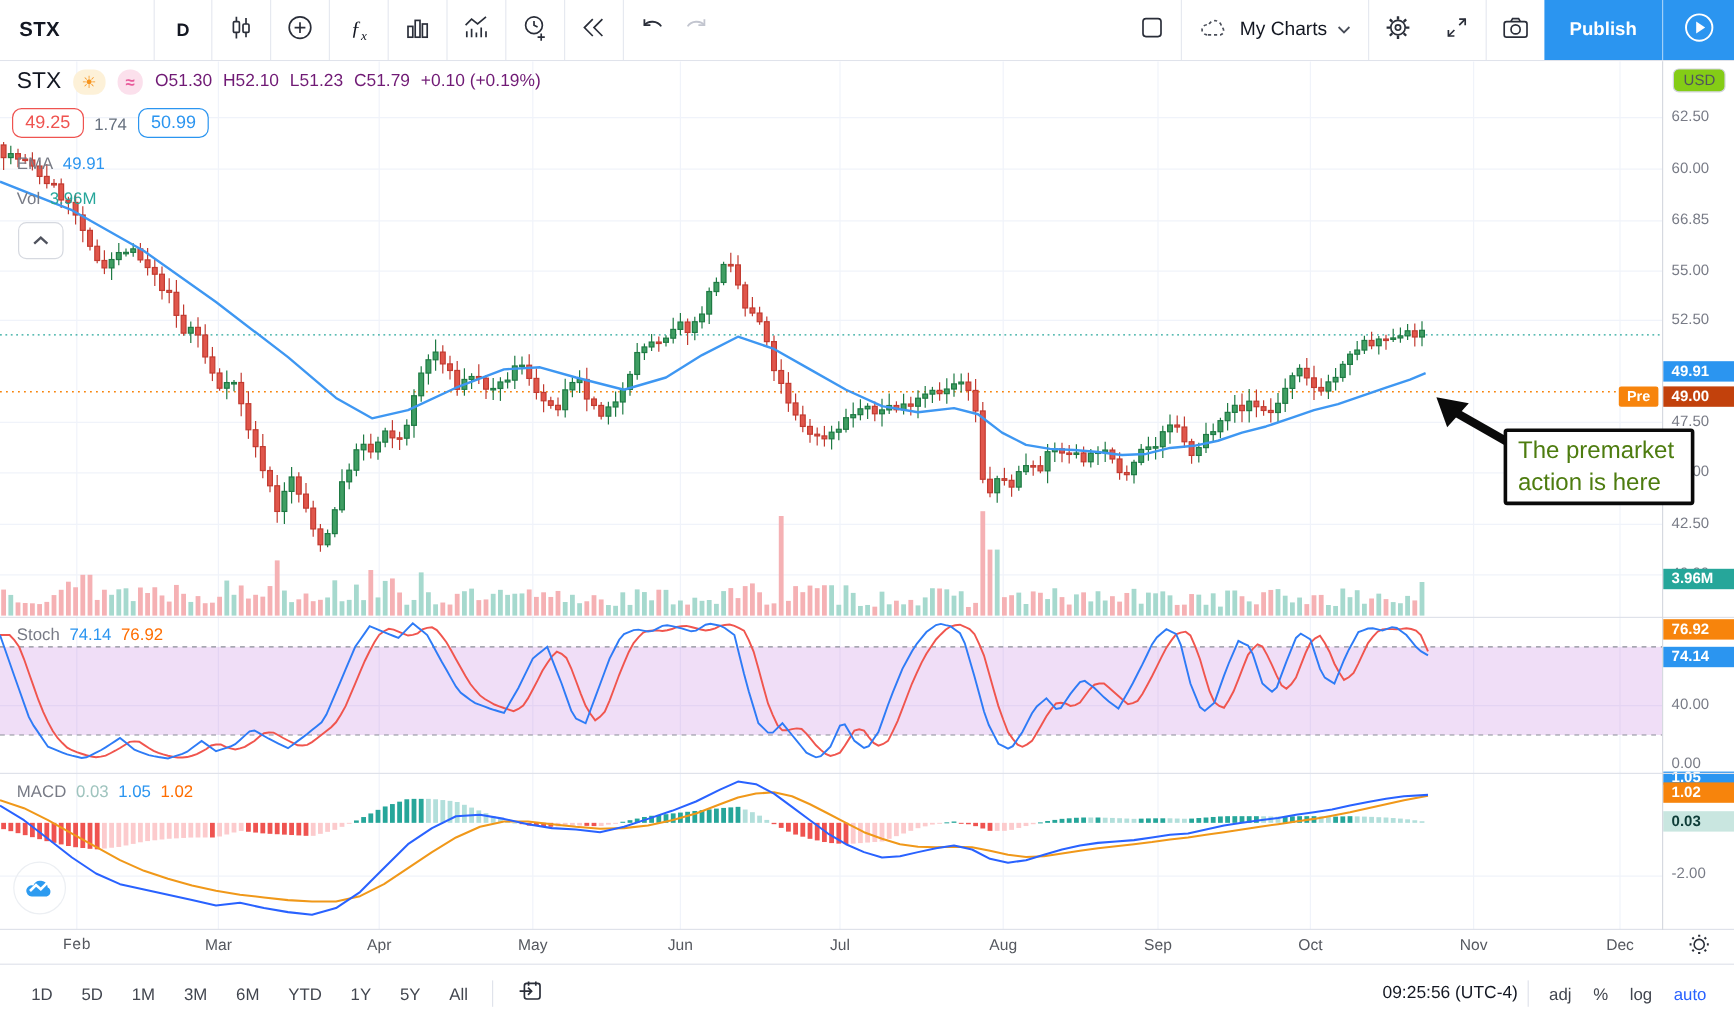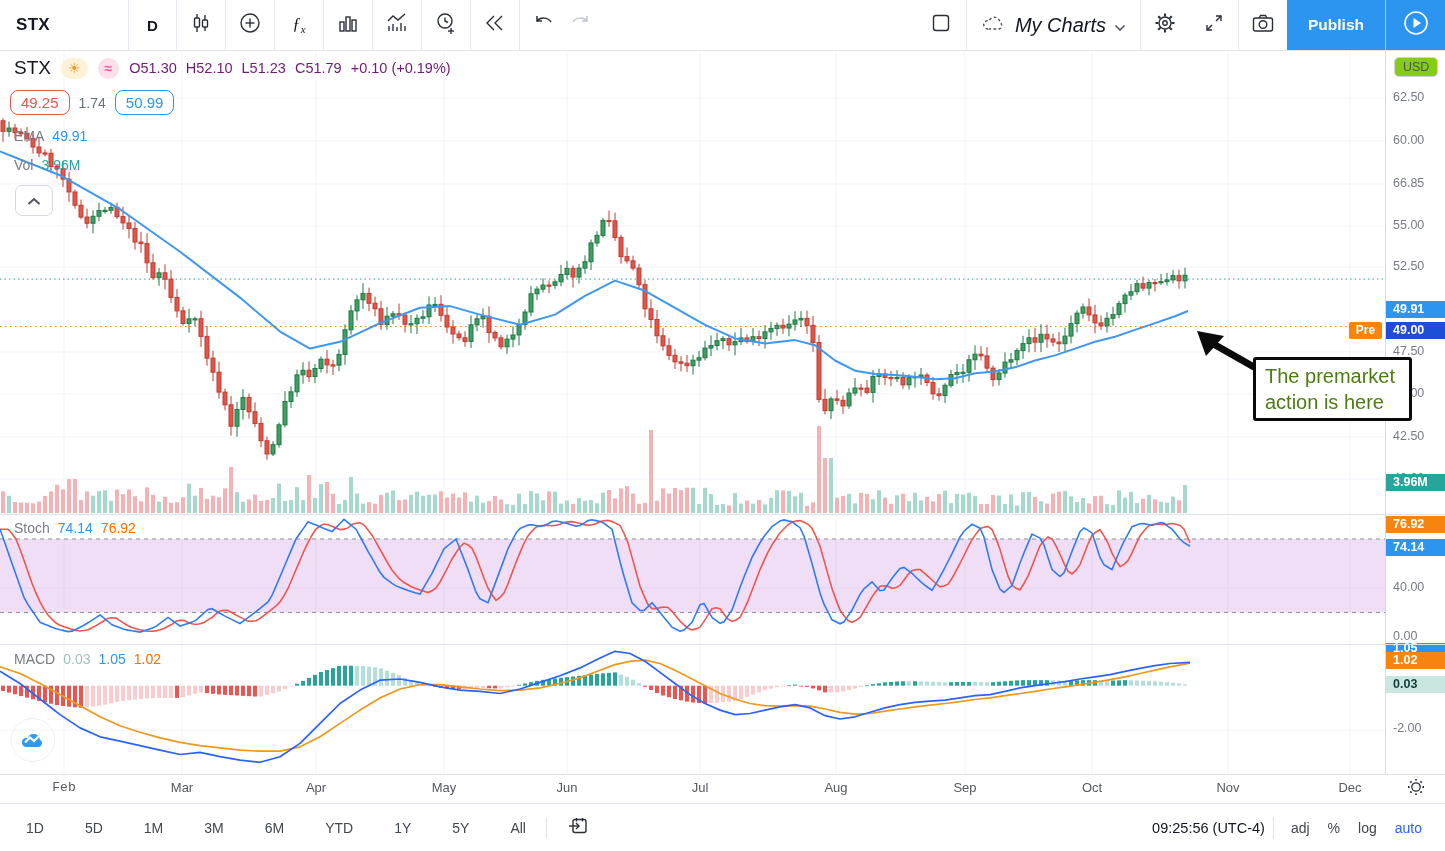--- a/index.html
+++ b/index.html
@@ -11,21 +11,21 @@
   .top-toolbar { position:absolute; left:0; top:0; width:1445px; height:51px;
     background:#fff; border-bottom:1px solid #e0e3eb; display:flex; align-items:stretch; }
   .tb-cell { display:flex; align-items:center; justify-content:center; height:100%; cursor:pointer; }
   .tb-sep { border-left:1px solid #e6e9f0; }
   .tb-symbol { width:128px; justify-content:flex-start; padding-left:16px;
     font-size:17px; font-weight:bold; letter-spacing:.3px; }
   .tb-interval { width:48px; font-size:15px; font-weight:bold; }
   .tb-icon { width:49px; }
   .tb-icon svg { stroke:#2a2e39; fill:none; stroke-width:1.4; }
   .tb-right { margin-left:auto; display:flex; align-items:stretch; }
-  .tb-mycharts { padding:12px 14px; gap:8px; font-size:20px;font-style:italic; }
+  .tb-mycharts { padding:12px 14px; gap:8px; font-size:16px; }
   .tb-publish { width:98px; background:#2b95f0; color:#fff; font-size:15.5px; font-weight:bold; }
   .tb-play { width:60px; background:#2b95f0; border-left:1px solid rgba(255,255,255,.55); }
   .fx-glyph { font-family:"Liberation Serif", serif; font-style:italic; font-size:17px; }
   .fx-glyph sub { font-size:11px; }
   .undo-redo { width:84px; gap:14px; }
   .redo-dim svg { stroke:#c2c5cf; }
 
   
   .chart-area { position:absolute; left:0; top:51px; width:1445px; height:752px; background:#fff; }
   .pane { position:absolute; left:0; display:block; cursor:crosshair; }
@@ -1131,21 +1131,21 @@
     <span class="tick" style="top: 39px;">62.50</span>
         <span class="tick" style="top: 82px;">60.00</span>
         <span class="tick" style="top: 125px;">66.85</span>
         <span class="tick" style="top: 167px;">55.00</span>
         <span class="tick" style="top: 208px;">52.50</span>
         <span class="tick" style="top: 293px;">47.50</span>
         <span class="tick" style="top: 335px;">45.00</span>
         <span class="tick" style="top: 378px;">42.50</span>
         <span class="tick" style="top: 420px;">40.00</span>
         <span class="badge" style="top: 250px; background: rgb(43, 149, 240); color: rgb(255, 255, 255);">49.91</span>
-        <span class="badge" style="top: 271px; background: #1d4ed8; color: rgb(255, 255, 255);">49.00</span>
+        <span class="badge" style="top: 271px; background: #c2410c; color: rgb(255, 255, 255);">49.00</span>
         <span class="badge" style="top: 423px; background: rgb(38, 166, 154); color: rgb(255, 255, 255);">3.96M</span>
         <span class="badge" style="top: 465px; background: rgb(247, 132, 12); color: rgb(255, 255, 255);">76.92</span>
         <span class="badge" style="top: 488px; background: rgb(43, 149, 240); color: rgb(255, 255, 255);">74.14</span>
         <span class="tick" style="top: 529px;">40.00</span>
         <span class="tick" style="top: 578px;">0.00</span>
         <span class="badge" style="top: 592px; background: rgb(43, 149, 240); color: rgb(255, 255, 255); height: 11px; line-height: 11px;">1.05</span>
         <span class="badge" style="top: 601px; background: rgb(247, 132, 12); color: rgb(255, 255, 255);">1.02</span>
         <span class="badge" style="top: 625px; background: rgb(201, 230, 224); color: rgb(15, 61, 56);">0.03</span>
         <span class="tick" style="top: 670px;">-2.00</span>
       </div>
@@ -1182,21 +1182,21 @@
         <span class="month" style="left: 836px;">Aug</span>
         <span class="month" style="left: 965px;">Sep</span>
         <span class="month" style="left: 1092px;">Oct</span>
         <span class="month" style="left: 1228px;">Nov</span>
         <span class="month" style="left: 1350px;">Dec</span>
       </div>
   </div>
 
   <div class="bottom-toolbar">
     <div style="width:14px"></div>
-    <div id="range-buttons" style="display:flex;align-items:center;gap:17px;">
+    <div id="range-buttons" style="display:flex;align-items:center;">
         <span class="range-btn">1D</span>
         <span class="range-btn">5D</span>
         <span class="range-btn">1M</span>
         <span class="range-btn">3M</span>
         <span class="range-btn">6M</span>
         <span class="range-btn">YTD</span>
         <span class="range-btn">1Y</span>
         <span class="range-btn">5Y</span>
         <span class="range-btn">All</span>
       </div>

